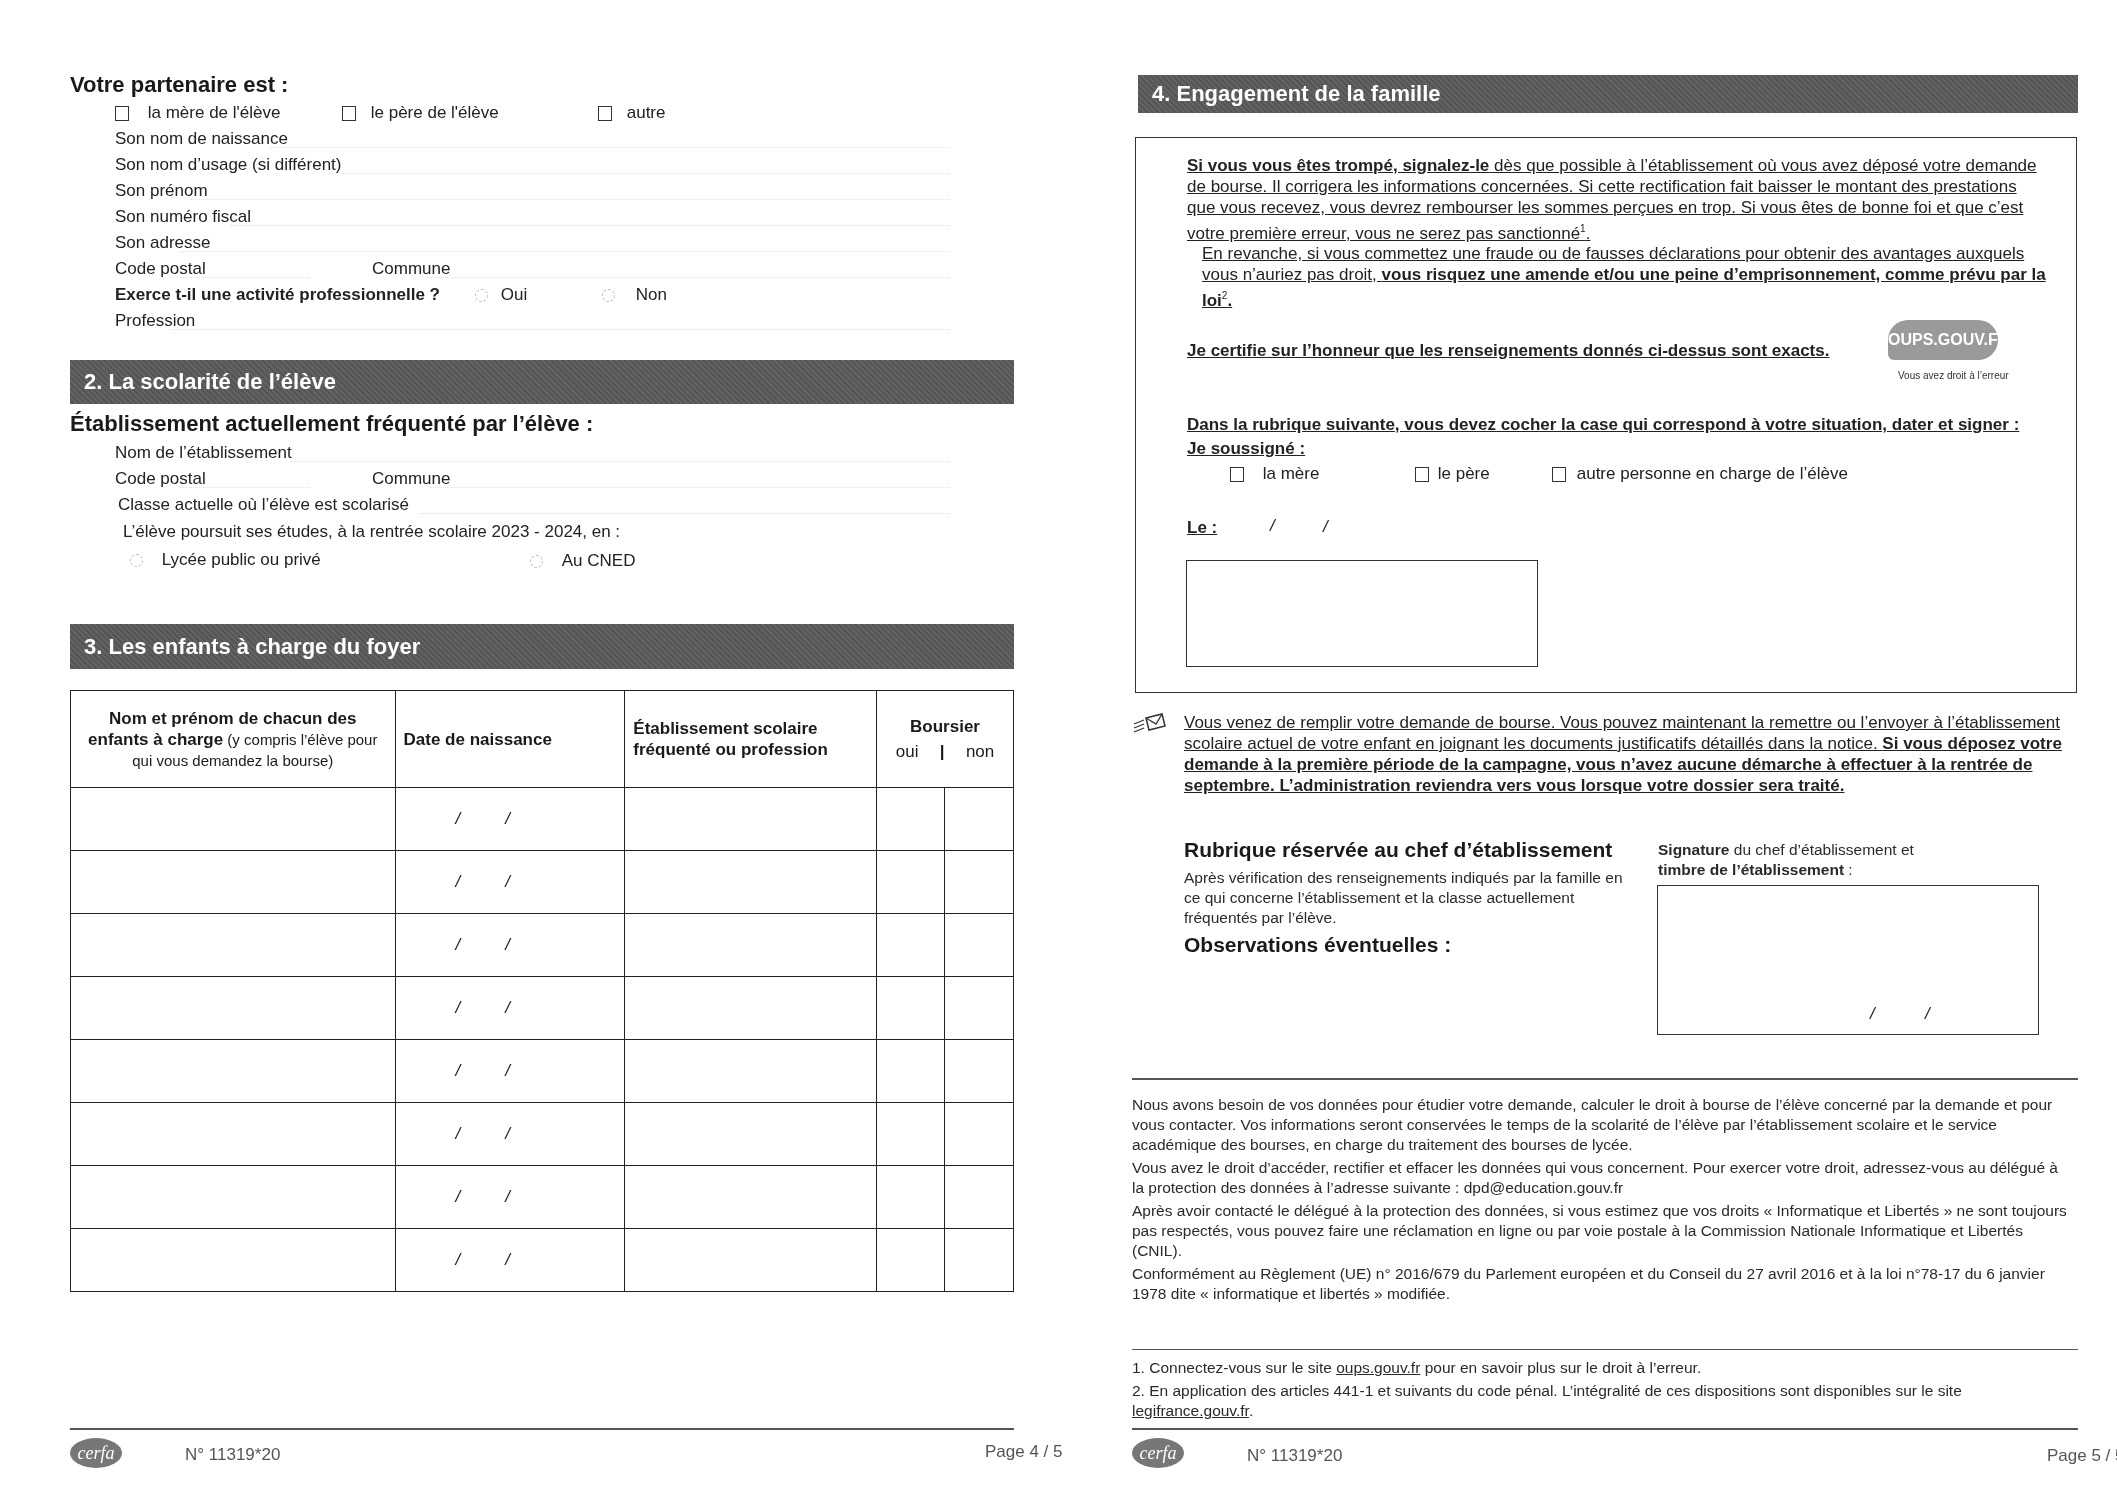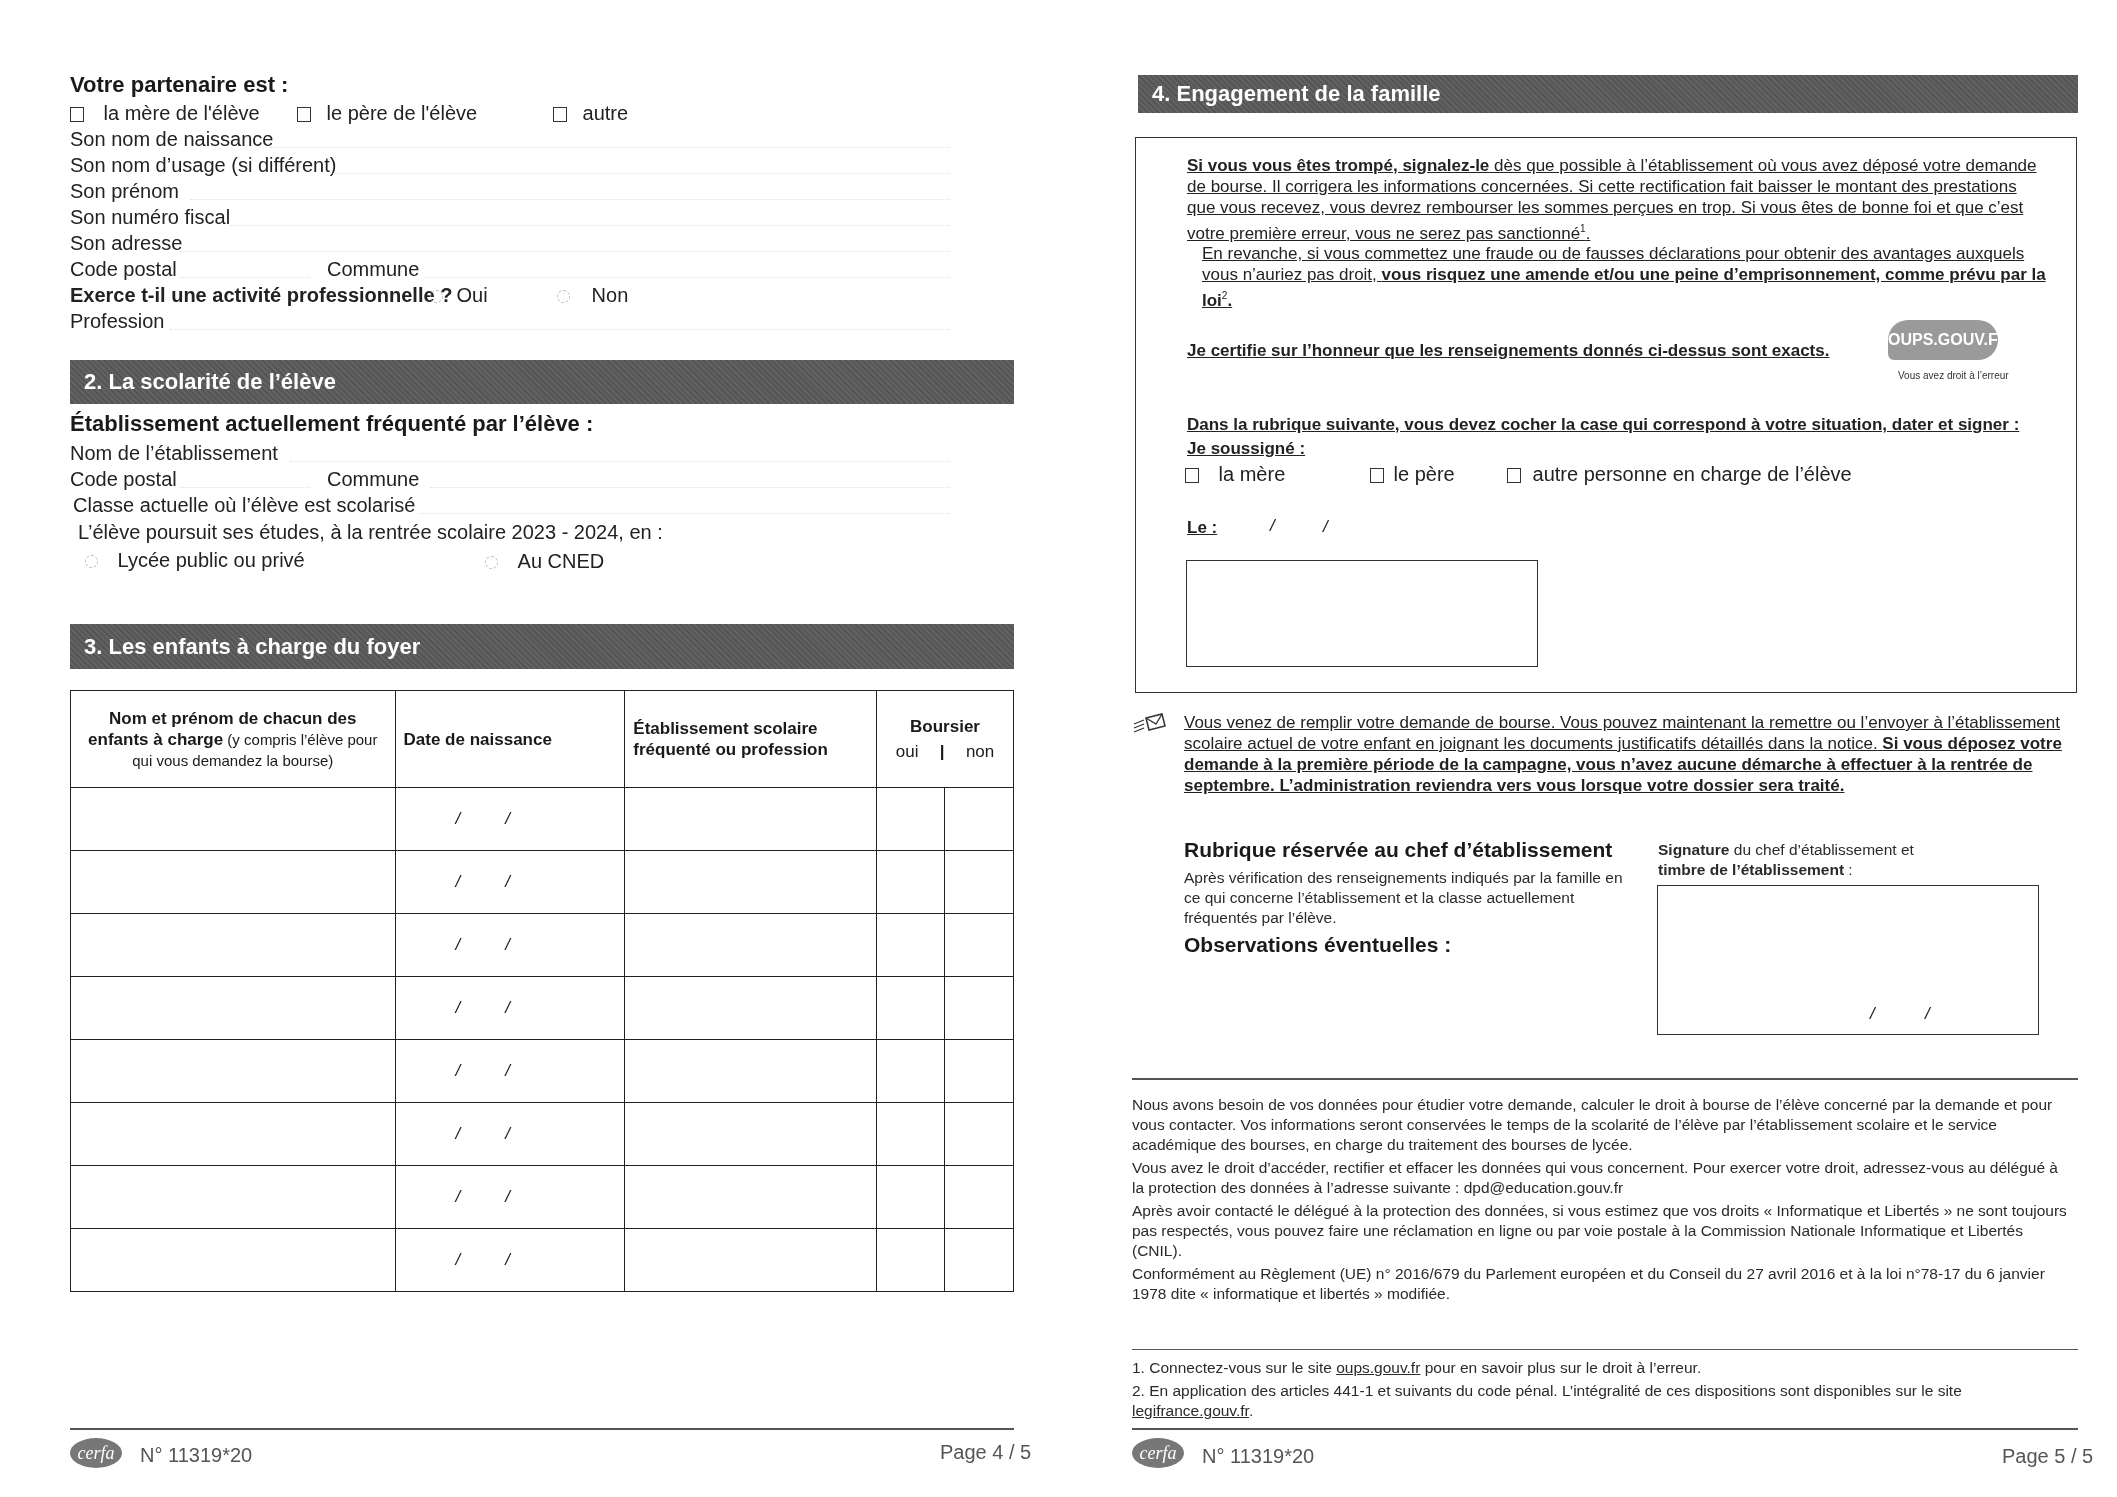--- a/index.html
+++ b/index.html
@@ -1,19 +1,19 @@
 <!DOCTYPE html>
 <html><head>
 <meta charset="utf-8">
 <style>
   html, body { margin:0; padding:0; background:#fff; }
   body { width:2117px; height:1497px; position:relative; overflow:hidden;
          font-family:"Liberation Sans", sans-serif; color:#1a1a1a; }
   .abs { position:absolute; }
-  .lbl { font-size:20px; line-height:20px; white-space:nowrap; color:#222; }
+  .lbl { font-size:17px; line-height:20px; white-space:nowrap; color:#222;margin-left:45px; }
   .bold { font-weight:bold; }
   .hdr { position:absolute; background:#5a5a5a; color:#fff; font-weight:bold; font-size:22px;
          display:flex; align-items:center; padding-left:14px; box-sizing:border-box;
          background-image:repeating-linear-gradient(45deg, rgba(255,255,255,0.05) 0 2px, rgba(0,0,0,0.06) 2px 4px); }
   .chk { display:inline-block; width:14px; height:15px; border:1.5px solid #333; box-sizing:border-box; vertical-align:middle; }
   .rad { display:inline-block; width:13px; height:13px; border:1px dashed #bbb; border-radius:50%; box-sizing:border-box; vertical-align:middle; }
   .dotline { position:absolute; height:0; border-bottom:1px dotted #e2e2e2; }
   table.kids { position:absolute; left:70px; top:690px; width:944px; border-collapse:collapse; }
   table.kids td, table.kids th { border:1.5px solid #222; padding:0; }
   table.kids th { font-size:17px; font-weight:bold; text-align:left; vertical-align:middle; padding:4px 8px; height:88px; line-height:21px; }

